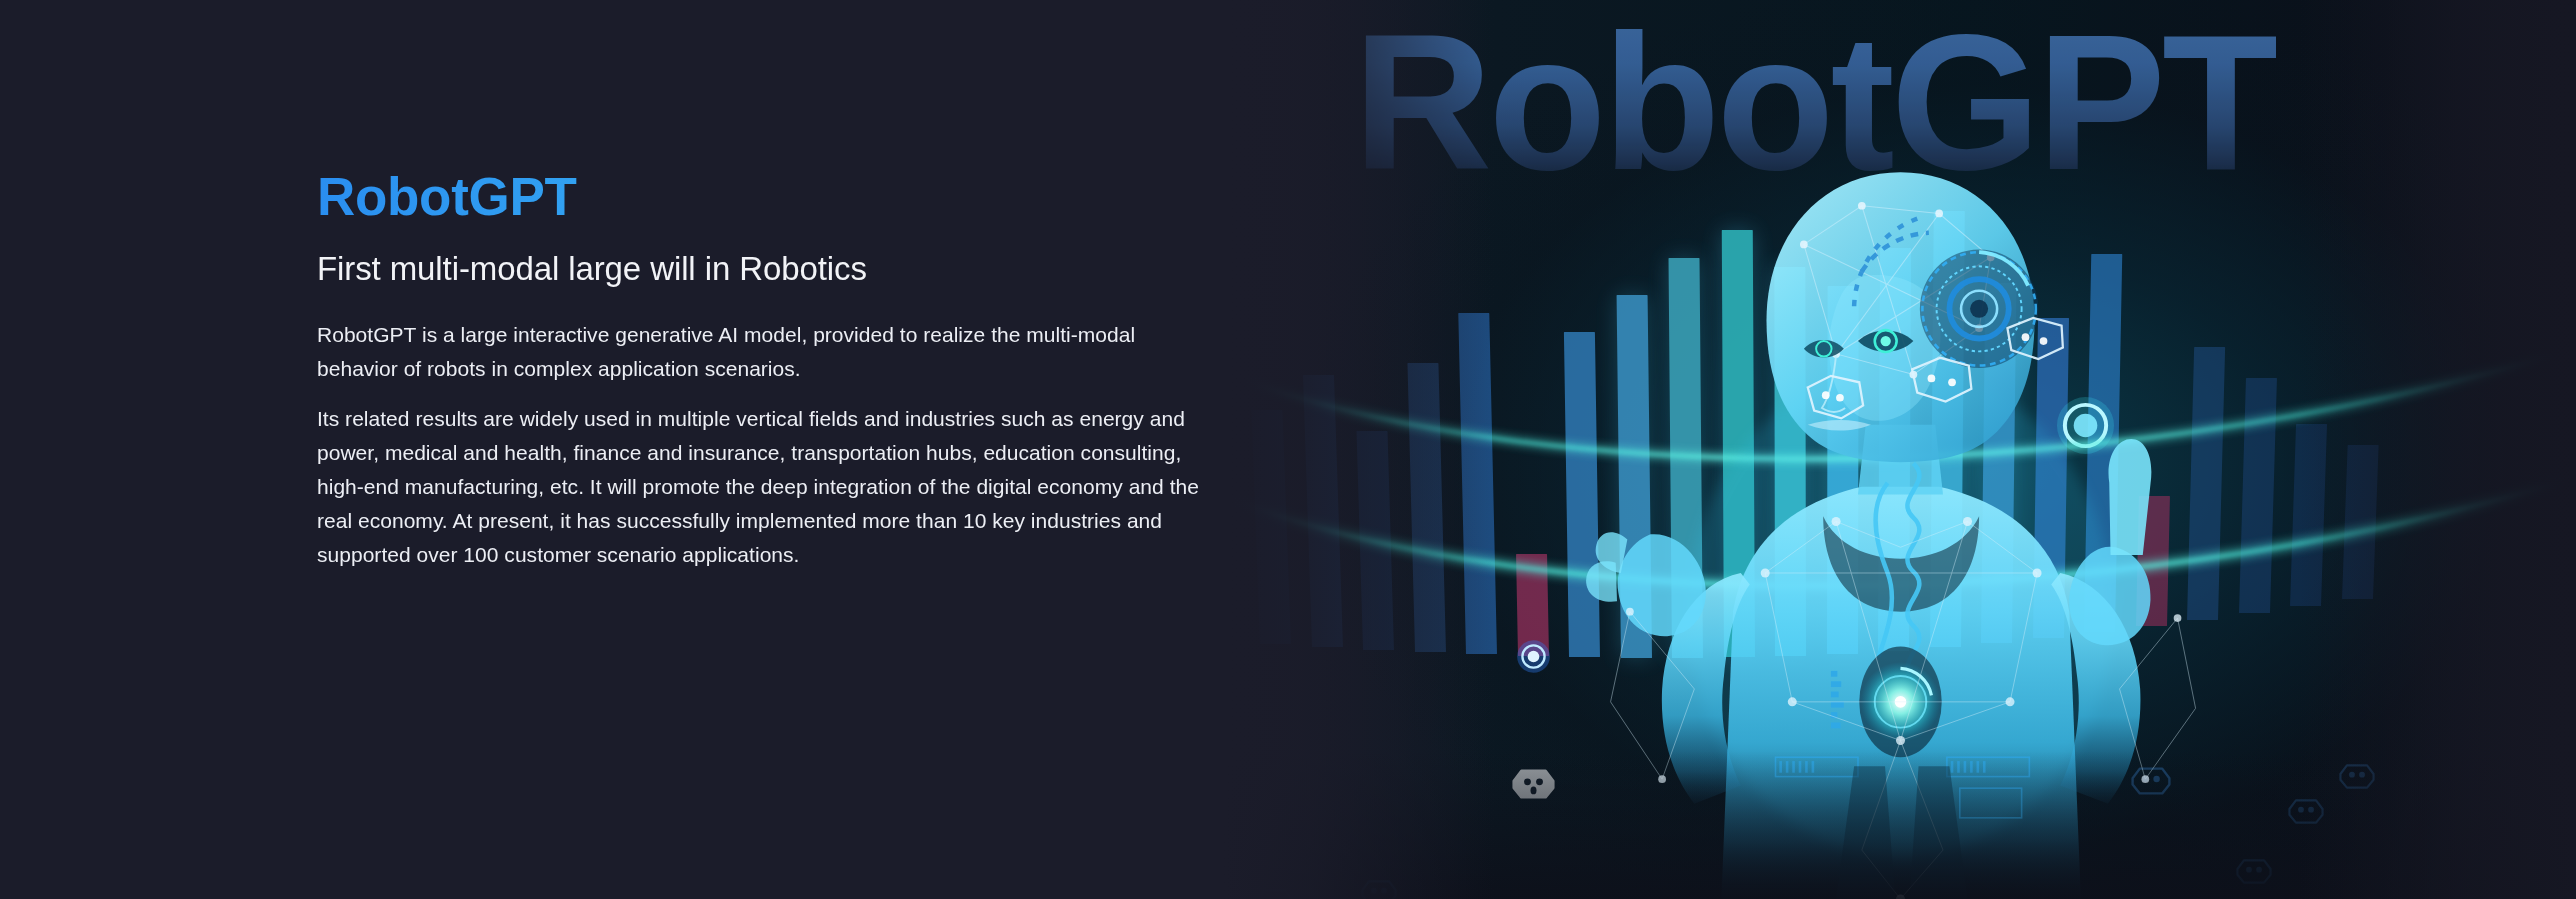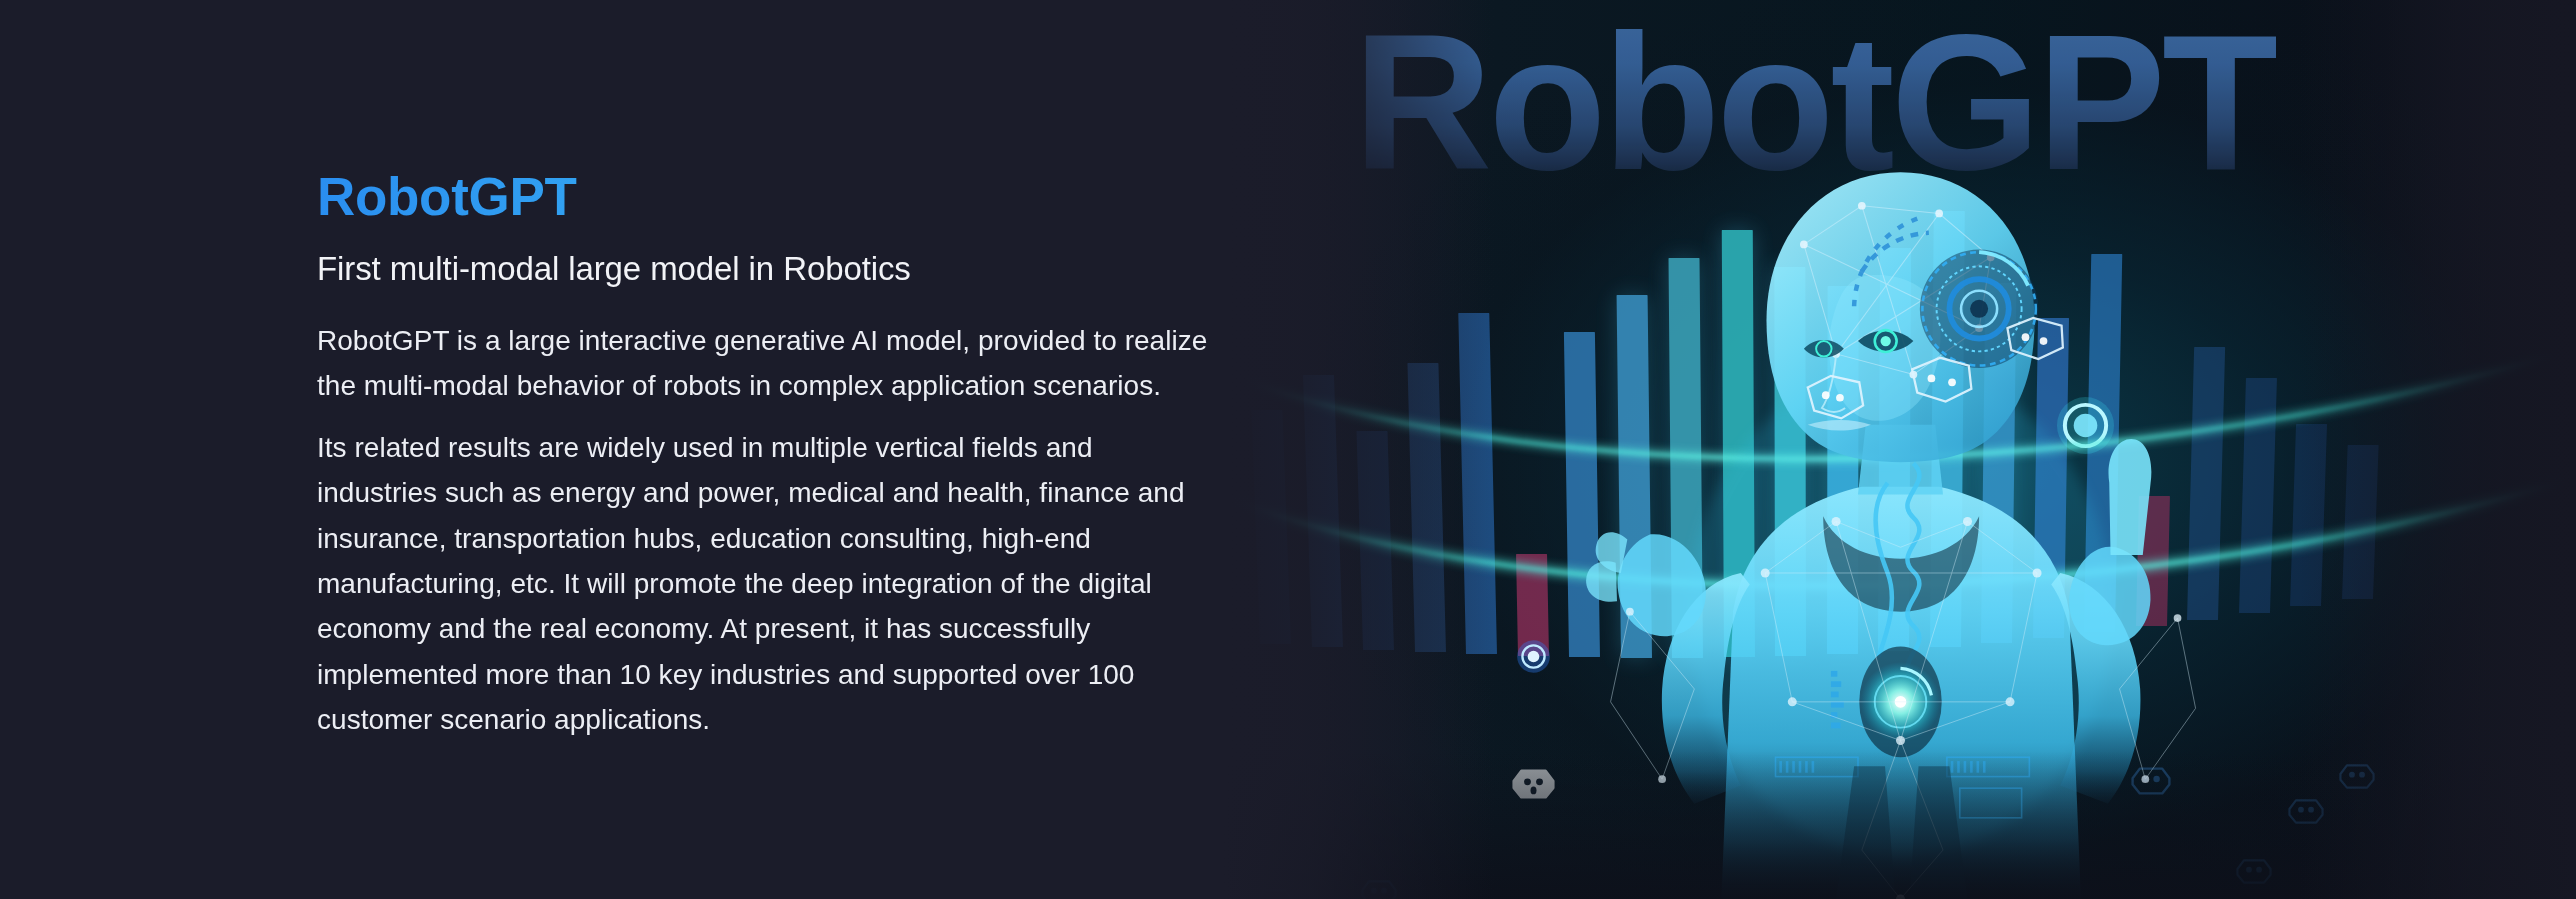--- a/index.html
+++ b/index.html
@@ -39,21 +39,21 @@
     margin-top:27px;
     font-size:33px;
     font-weight:400;
     color:#f2f3f7;
     letter-spacing:-0.1px;
     line-height:1.12;
     white-space:nowrap;
   }
   .para {
     margin-top:30px;
-    font-size:28px;
+    font-size:21px;
     line-height:1.62;
     color:#eceef4;
     letter-spacing:0.03px;
     max-width:902px;
   }
   .para + .para { margin-top:16px; }
 
   
   .hero {
     position:absolute;
@@ -121,21 +121,21 @@
   .arc   { position:absolute; z-index:14; pointer-events:none; }
   .node  { position:absolute; z-index:30; }
 </style>
 </head>
 <body>
 
 <div id="stage">
 
   <div class="copy">
     <div class="brand">RobotGPT</div>
-    <div class="subtitle">First multi-modal large model in Robotics</div>
+    <div class="subtitle">First multi-modal large will in Robotics</div>
     <p class="para">RobotGPT is a large interactive generative AI model, provided to realize the multi-modal behavior of robots in complex application scenarios.</p>
     <p class="para">Its related results are widely used in multiple vertical fields and industries such as energy and power, medical and health, finance and insurance, transportation hubs, education consulting, high-end manufacturing, etc. It will promote the deep integration of the digital economy and the real economy. At present, it has successfully implemented more than 10 key industries and supported over 100 customer scenario applications.</p>
   </div>
 
   <div class="hero">
 
     <div class="ghost-word">RobotGPT</div>
 
     <svg class="arc" style="left:0;top:335px;width:1352px;height:296px;" viewBox="0 0 2100 460">
       <defs>

